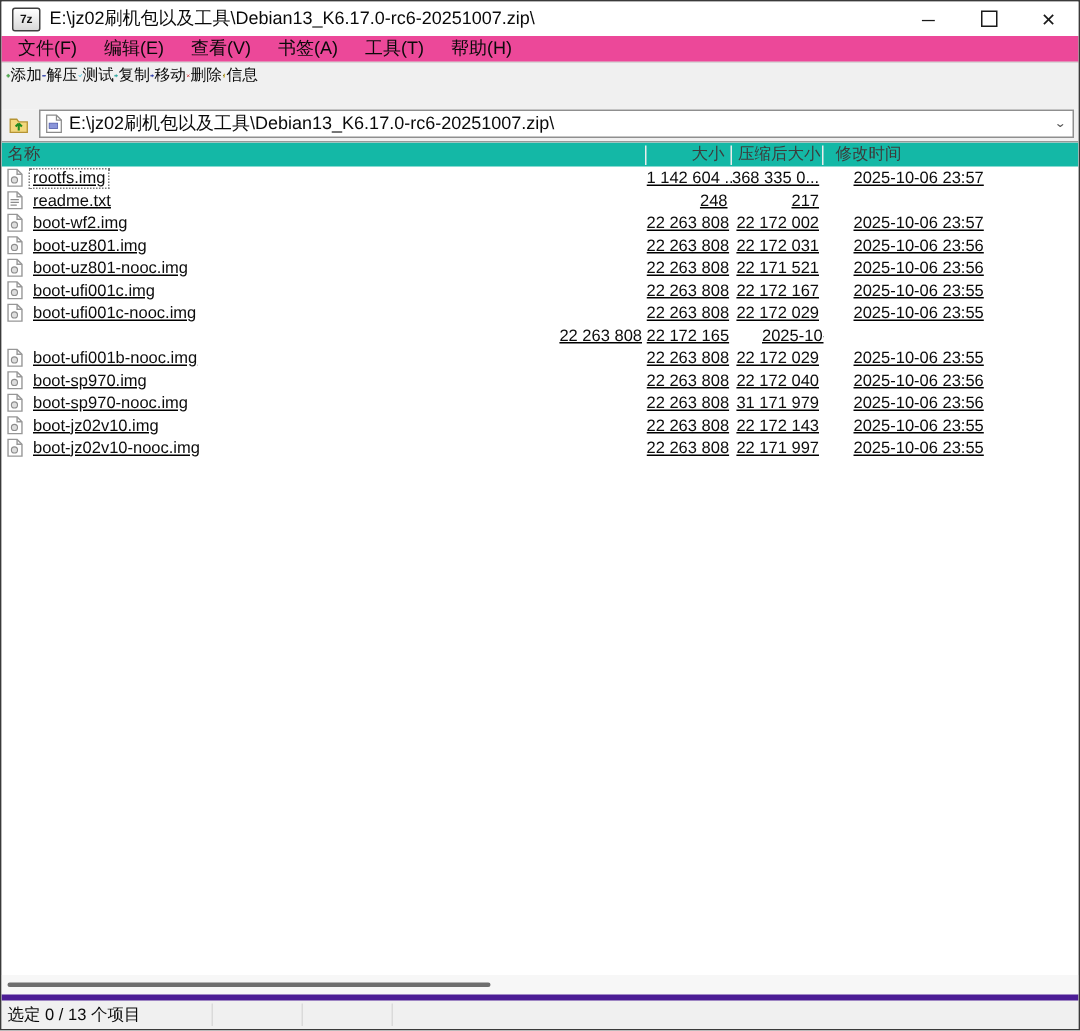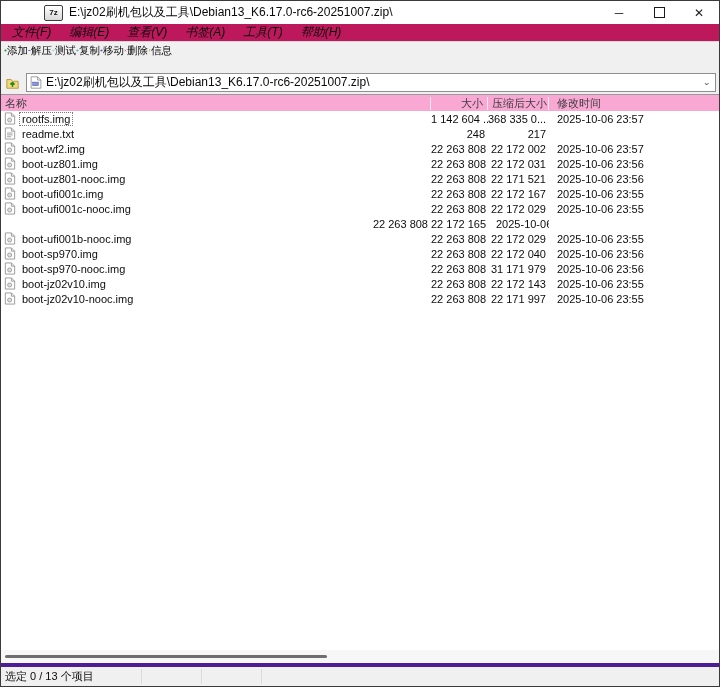--- a/index.html
+++ b/index.html
@@ -5,32 +5,32 @@
   html,body{margin:0;padding:0;background:#cfcfcf;}
   .window{
     width:720px;height:687px;box-sizing:border-box;
     border:1px solid #3a3a3a;
     background:#fff;
     display:flex;flex-direction:column;
     font-family:"Liberation Sans","DejaVu Sans",sans-serif;
     overflow:hidden;
   }
   
-  .titlebar{height:23px;flex:0 0 auto;background:#fff;display:flex;align-items:center;padding-left:7px;margin-left:36px;}
+  .titlebar{height:23px;flex:0 0 auto;background:#fff;display:flex;align-items:center;padding-left:7px;}
   .app-icon{width:17px;height:14px;border:1px solid #3f3f3f;border-radius:2px;
     background:linear-gradient(#ffffff,#d8d8d8);
     font-size:8px;font-weight:bold;color:#111;display:flex;align-items:center;justify-content:center;margin-right:6px;flex:0 0 auto;}
   .title-text{font-size:12px;color:#0a0a0a;white-space:nowrap;overflow:hidden;}
   .win-controls{margin-left:auto;display:flex;height:100%;flex:0 0 auto;}
   .win-btn{width:40px;height:100%;display:flex;align-items:center;justify-content:center;
     font-size:12px;color:#1a1a1a;cursor:default;}
   .win-btn.max span{display:block;width:9px;height:9px;border:1px solid #1a1a1a;font-size:0;}
   
-  .menubar{height:17px;flex:0 0 auto;background:#be185d;border-bottom:1px solid #d7d7d7;
-    display:flex;padding-left:2px;font-style:italic;}
+  .menubar{height:17px;flex:0 0 auto;background:#ec4899;border-bottom:1px solid #d7d7d7;
+    display:flex;padding-left:2px;}
   .menu-item{font-size:12px;color:#0a0a0a;padding:0 9px;white-space:nowrap;}
   
   .toolbar{height:31px;flex:0 0 auto;background:#f0f0f0;display:flex;align-items:flex-start;
     padding:2px 0 0 3px;box-sizing:border-box;}
   .tb-btn{width:24px;display:flex;flex-direction:row;align-items:center;}
   .tb-btn svg{width:15px;height:13px;display:block;}
   .tb-label{font-size:10.5px;color:#0a0a0a;white-space:nowrap;line-height:13px;}
   
   .addressbar{height:21px;flex:0 0 auto;background:#f0f0f0;display:flex;align-items:center;
     padding:0 3px 2px 3px;gap:5px;box-sizing:border-box;}
@@ -38,32 +38,32 @@
   .up-btn svg{width:15px;height:14px;}
   .combobox{flex:1;height:17px;background:#fff;border:1px solid #8f8f8f;display:flex;
     align-items:center;padding:0 3px 0 3px;gap:4px;min-width:0;}
   .combo-icon svg{width:12px;height:13px;display:block;}
   .combo-text{font-size:12px;color:#0a0a0a;flex:1;white-space:nowrap;overflow:hidden;}
   .combo-chevron{font-size:10px;color:#555;flex:0 0 auto;transform:scaleY(.8);padding-right:1px;}
   
   .list-panel{flex:1;background:#fff;border-top:1px solid #989898;display:flex;
     flex-direction:column;position:relative;overflow:hidden;}
   .lheader{display:grid;grid-template-columns:430px 57px 61px 1fr;height:16px;
-    align-items:center;flex:0 0 auto;background:#f9a8d4;}
+    align-items:center;flex:0 0 auto;background:#14b8a6;}
   .hcell{font-size:11px;color:#3c3c3c;height:13px;line-height:13px;padding:0 4px;
     border-right:1px solid #ececec;white-space:nowrap;overflow:hidden;}
   .hcell.right{text-align:right;}
   .hcell.last{border-right:none;padding-left:8px;}
   .rows{flex:1;overflow:hidden;}
-  .frow{display:grid;grid-template-columns:430px 57px 61px 1fr;height:15px;align-items:center;}
+  .frow{display:grid;grid-template-columns:430px 57px 61px 1fr;height:15px;align-items:center;text-decoration:underline;}
   .cell{font-size:11px;color:#0c0c0c;white-space:nowrap;overflow:hidden;}
   .cell.name{display:flex;align-items:center;padding-left:3px;gap:3px;}
   .cell.name svg{width:12px;height:13px;flex:0 0 auto;display:block;}
   .cell.num{text-align:right;padding-right:3px;}
-  .cell.mod{padding-left:8px;}
+  .cell.mod{padding-left:8px;margin-left:12px;}
   .fname{padding:0 2px;border:1px dotted transparent;line-height:12px;}
   .fname.focused{border-color:#7a7a7a;}
   
   .hscroll{position:absolute;left:0;right:0;bottom:0;height:13px;background:#f7f7f7;}
   .hthumb{position:absolute;left:4px;top:5px;width:322px;height:3px;background:#6e6e6e;border-radius:2px;}
   
   .statusbar{height:19px;flex:0 0 auto;background:#f0f0f0;border-top:4px solid #4c1d95;
     display:flex;align-items:center;position:relative;}
   .status-text{font-size:11px;color:#0a0a0a;padding-left:4px;white-space:nowrap;}
   .status-div{position:absolute;top:2px;bottom:2px;width:1px;background:#dadada;}

